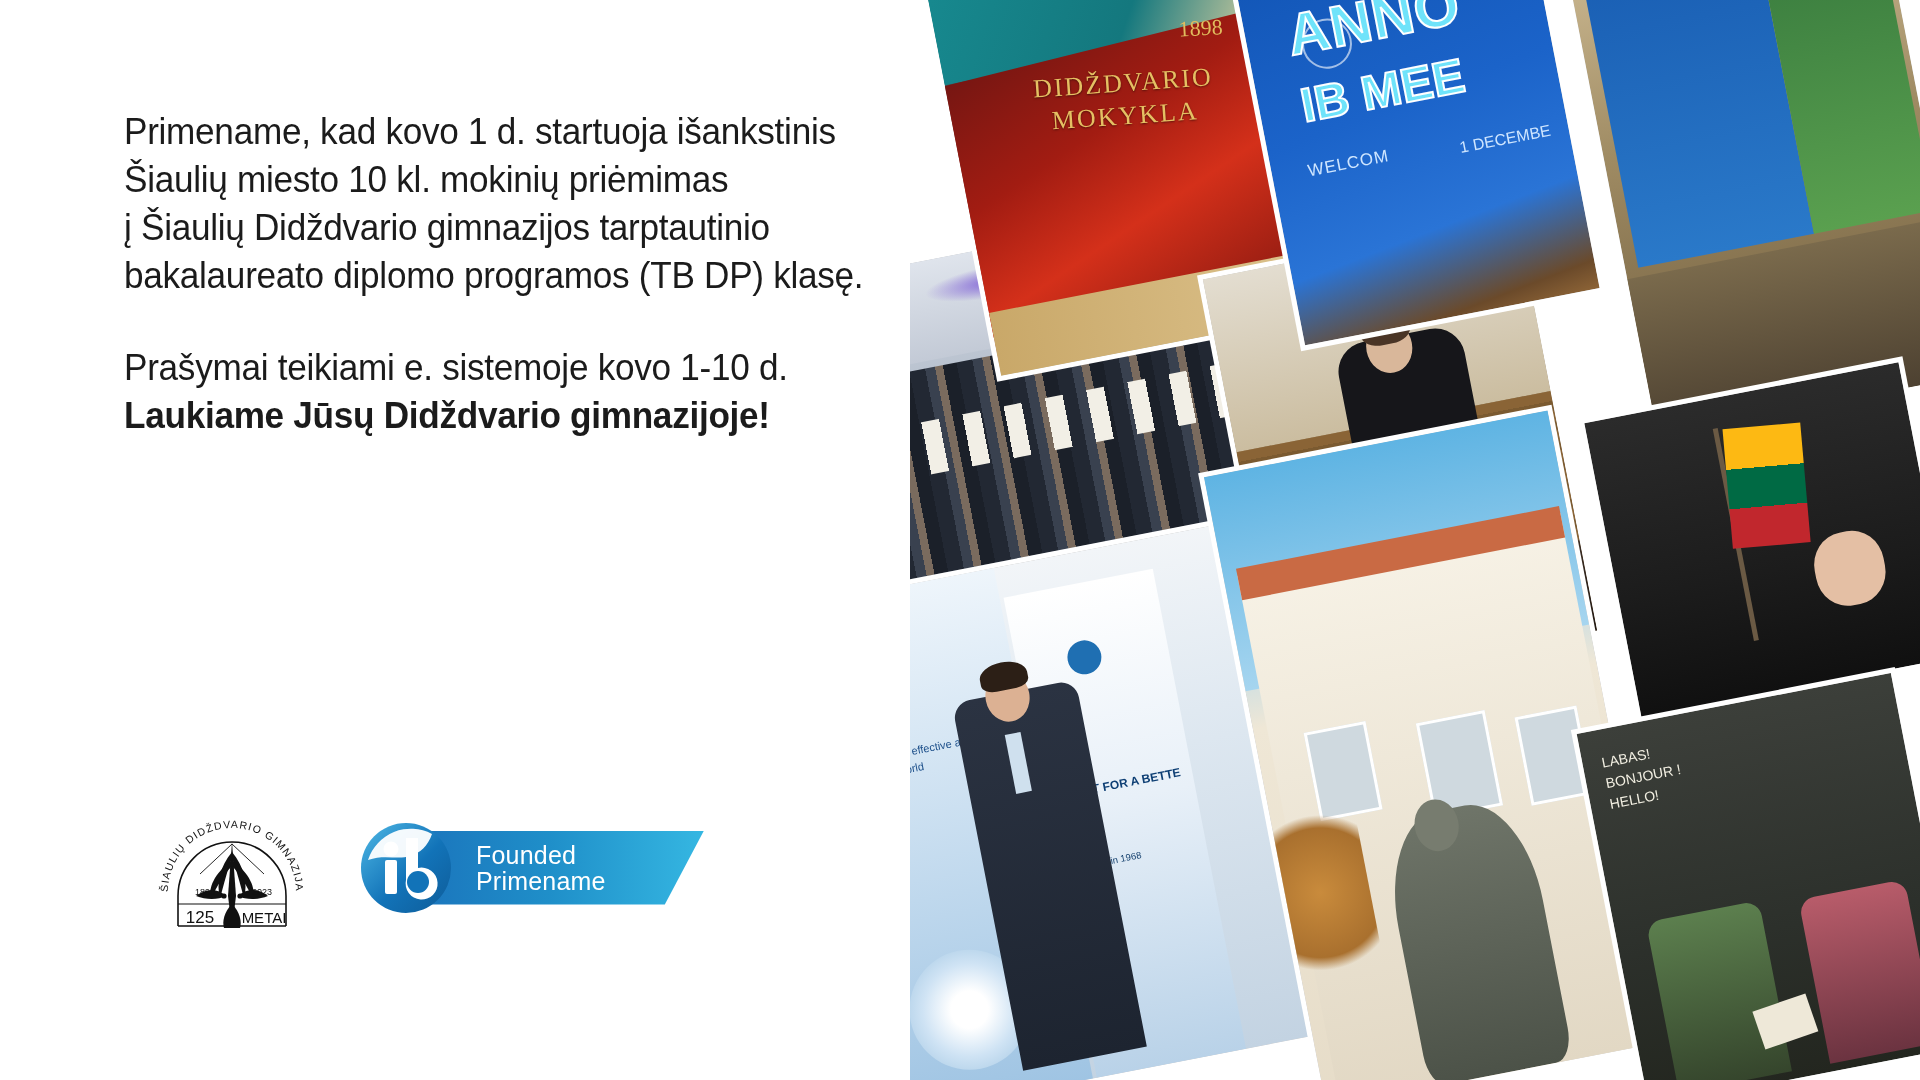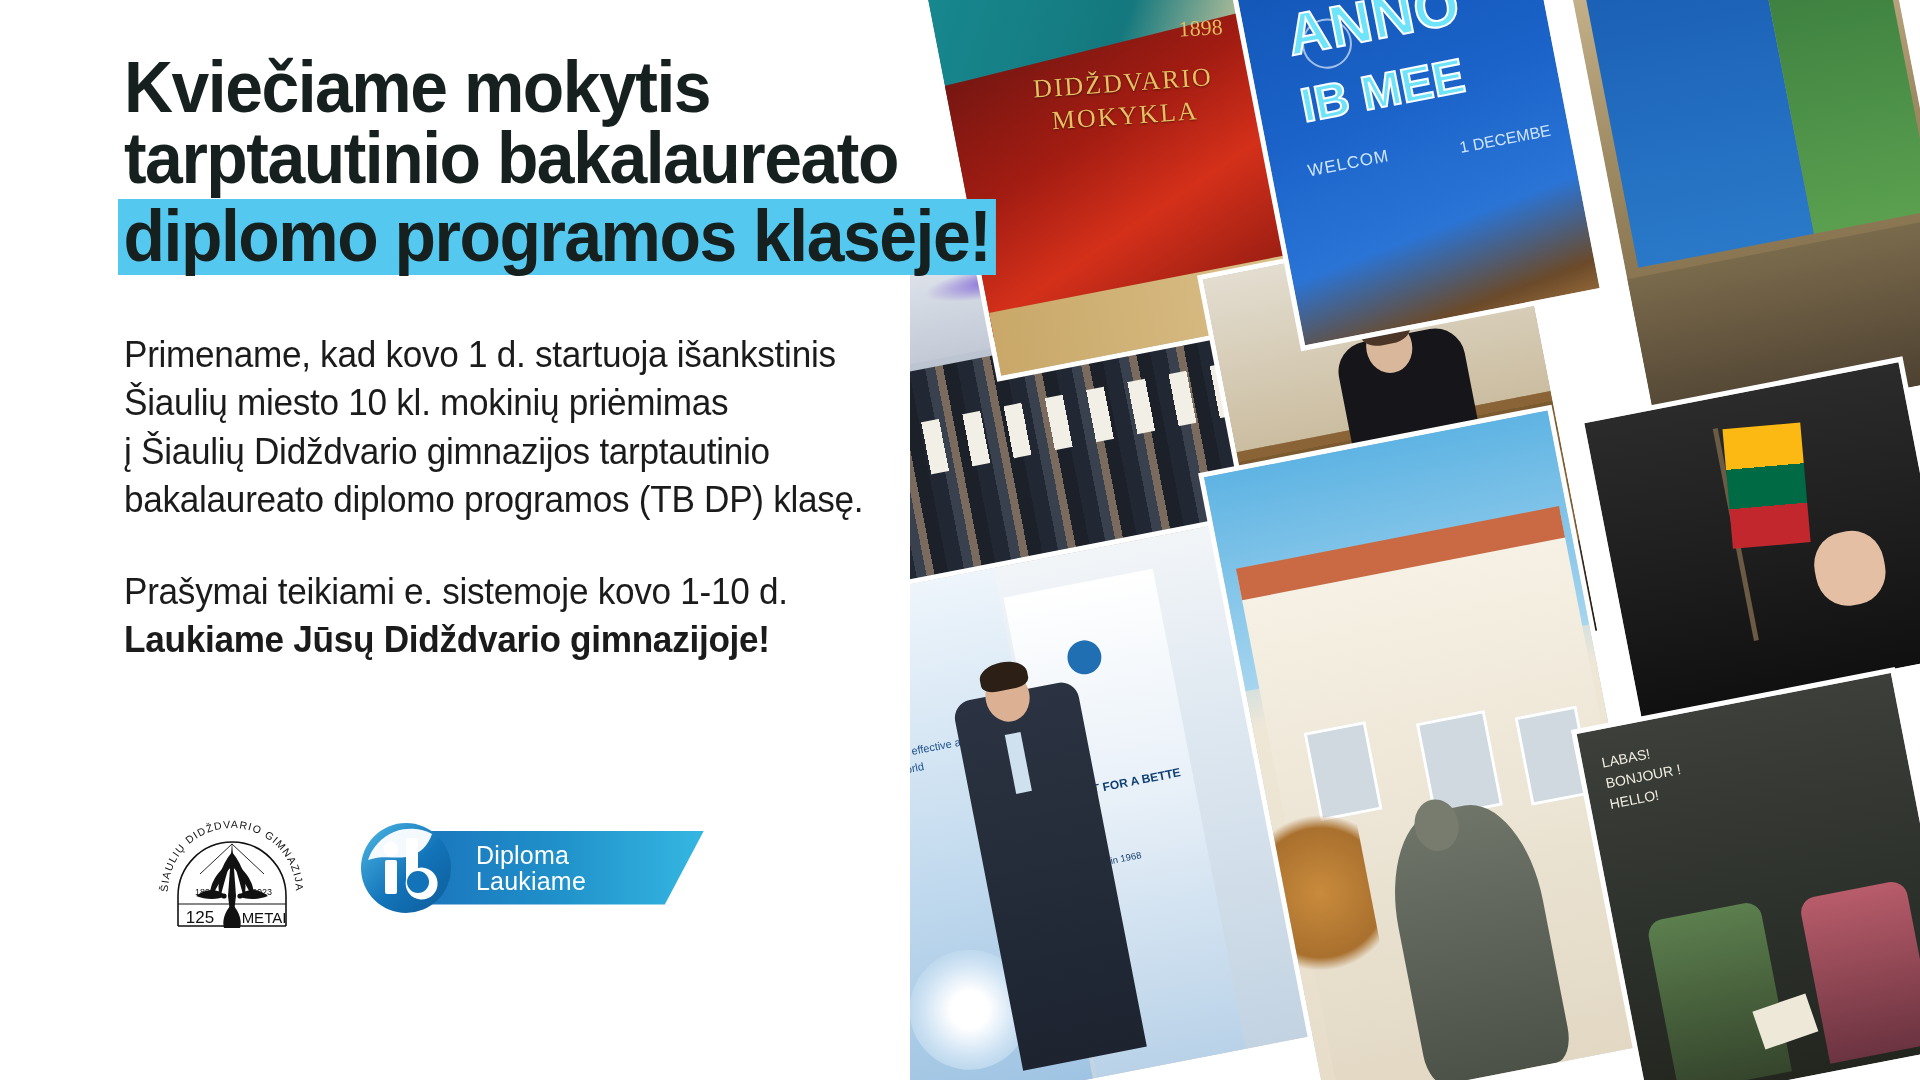--- a/index.html
+++ b/index.html
@@ -305,25 +305,20 @@
         <div class="p1"></div>
           <div class="p2"></div>
           <div class="sheet"></div>
       </div>
     </div>
 
   </div>
 
   <div class="text-panel">
 
-    <div class="headline">
-      <span class="hl">Kviečiame mokytis</span>
-      <span class="hl">tarptautinio bakalaureato</span>
-      <span class="hl hl-hi">diplomo programos klasėje!</span>
-    </div>
 
     <div class="body-copy">
       <p>Primename, kad kovo 1 d. startuoja išankstinis</p>
       <p>Šiaulių miesto 10 kl. mokinių priėmimas</p>
       <p>į Šiaulių Didždvario gimnazijos tarptautinio</p>
       <p>bakalaureato diplomo programos (TB DP) klasę.</p>
       <div class="gap"></div>
       <p>Prašymai teikiami e. sistemoje kovo 1-10 d.</p>
       <p class="strong">Laukiame Jūsų Didždvario gimnazijoje!</p>
     </div>
@@ -377,20 +372,20 @@
           </defs>
           <circle cx="48" cy="48" r="45" fill="url(#ibg)"></circle>
           <path d="M10 40 C26 34 40 40 52 36 C62 33 70 26 74 14 A45 45 0 0 0 10 40 Z" fill="#ffffff" opacity="0.95"></path>
           <circle cx="33" cy="29" r="7.5" fill="#ffffff"></circle>
           <rect x="27" y="40" width="12" height="34" rx="2" fill="#ffffff"></rect>
           <path d="M48 18 h12 v30 a16 16 0 1 1 -12 12 Z" fill="#ffffff"></path>
           <circle cx="60" cy="62" r="11" fill="#1273b8"></circle>
         </svg>
       </div>
       <div class="ib-banner">
-        <span>Diploma</span>
-        <span>Laukiame</span>
+        <span>Founded</span>
+        <span>Primename</span>
       </div>
     </div>
 
   </div>
 
 </div>
 
 </body></html>

